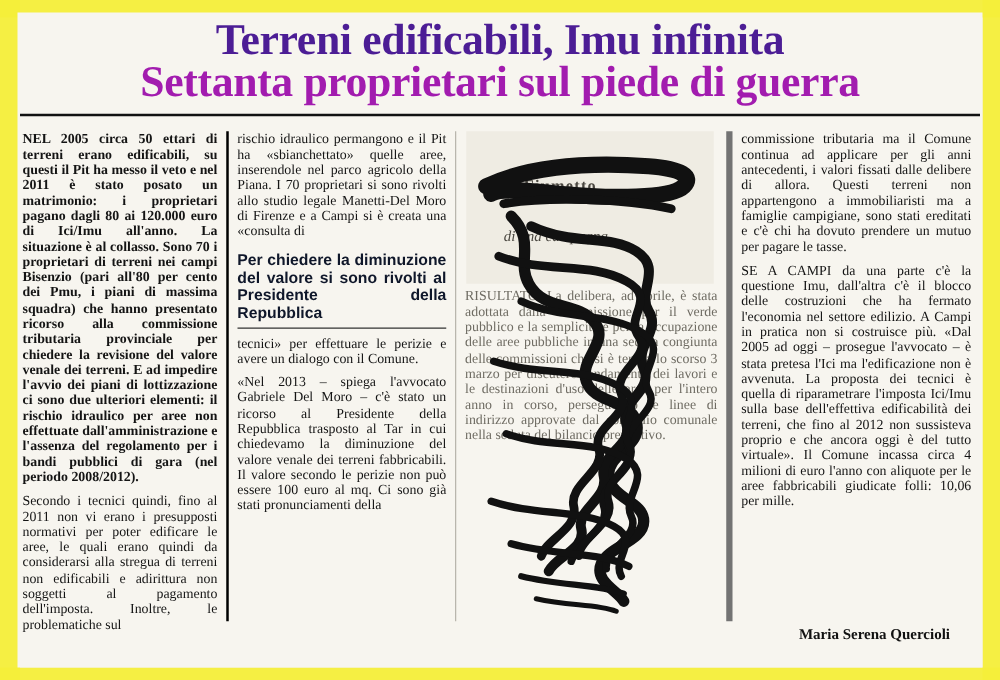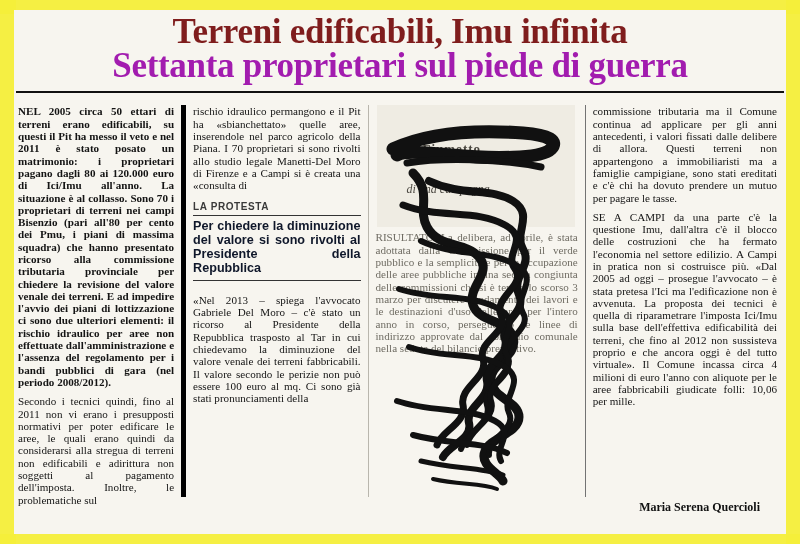--- a/index.html
+++ b/index.html
@@ -46,21 +46,21 @@
     padding: 4px 6px 0 6px;
     text-align: center;
   }
   .headline1 {
     font-family: "Liberation Serif", serif;
     font-size: 35px;
     font-weight: bold;
     letter-spacing: -0.3px;
     line-height: 1.02;
     white-space: nowrap;
-    color: #7f1d1d;
+    color: #4c1d95;
   }
   .headline2 {
     font-family: "Liberation Serif", serif;
     font-size: 35px;
     font-weight: bold;
     letter-spacing: -0.3px;
     line-height: 1.05;
     white-space: nowrap;
     color: #a21caf;
     margin-top: -2px;
@@ -91,23 +91,23 @@
   .col {
     position: relative;
     font-size: 11.1px;
     line-height: 12.3px;
     text-align: justify;
     hyphens: auto;
     color: #141414;
     padding: 0 7px;
   }
   .col.c1 { width: 166px; padding-left: 2px; }
-  .col.c2 { width: 178px; border-left: 5px solid #000000; }
+  .col.c2 { width: 178px; border-left: 2px solid #000000; }
   .col.c3 { width: 215px; border-left: 1px solid #b9b6ad; }
-  .col.c4 { width: 196px; border-left: 1px solid #737373; }
+  .col.c4 { width: 196px; border-left: 5px solid #737373; }
 
   .col p { margin: 0 0 0 0; text-indent: 0; }
   .lead { font-weight: bold; }
 
   .boxhead {
     margin-top: 9px;
     margin-bottom: 2px;
   }
   .kicker {
     font-family: "Liberation Sans", sans-serif;
@@ -192,23 +192,23 @@
 
       <div class="col c1">
         <p class="lead">NEL 2005 circa 50 ettari di terreni erano edificabili, su questi il Pit ha messo il veto e nel 2011 è stato posato un matrimonio: i proprietari pagano dagli 80 ai 120.000 euro di Ici/Imu all'anno. La situazione è al collasso. Sono 70 i proprietari di terreni nei campi Bisenzio (pari all'80 per cento dei Pmu, i piani di massima squadra) che hanno presentato ricorso alla commissione tributaria provinciale per chiedere la revisione del valore venale dei terreni. E ad impedire l'avvio dei piani di lottizzazione ci sono due ulteriori elementi: il rischio idraulico per aree non effettuate dall'amministrazione e l'assenza del regolamento per i bandi pubblici di gara (nel periodo 2008/2012).</p>
         <div class="spacer-small"></div>
         <p>Secondo i tecnici quindi, fino al 2011 non vi erano i presupposti normativi per poter edificare le aree, le quali erano quindi da considerarsi alla stregua di terreni non edificabili e adirittura non soggetti al pagamento dell'imposta. Inoltre, le problematiche sul</p>
       </div>
 
       <div class="col c2">
         <p>rischio idraulico permangono e il Pit ha «sbianchettato» quelle aree, inserendole nel parco agricolo della Piana. I 70 proprietari si sono rivolti allo studio legale Manetti-Del Moro di Firenze e a Campi si è creata una «consulta di</p>
         <div class="boxhead">
-          <div class="kicker">LA PROTESTA</div>
           <div class="boxtitle">Per chiedere la diminuzione del valore si sono rivolti al Presidente della Repubblica</div>
         </div>
+        <p>tecnici» per effettuare le perizie e avere un dialogo con il Comune.</p>
         <div class="spacer-small"></div>
         <p>«Nel 2013 – spiega l'avvocato Gabriele Del Moro – c'è stato un ricorso al Presidente della Repubblica trasposto al Tar in cui chiedevamo la diminuzione del valore venale dei terreni fabbricabili. Il valore secondo le perizie non può essere 100 euro al mq. Ci sono già stati pronunciamenti della</p>
       </div>
 
       <div class="col c3">
         <div class="photo">
           <div class="ph-text ph-1">Fiumetto</div>
           <div class="ph-text ph-2">di una campagna</div>
         </div>
         <div style="height:126px"></div>

